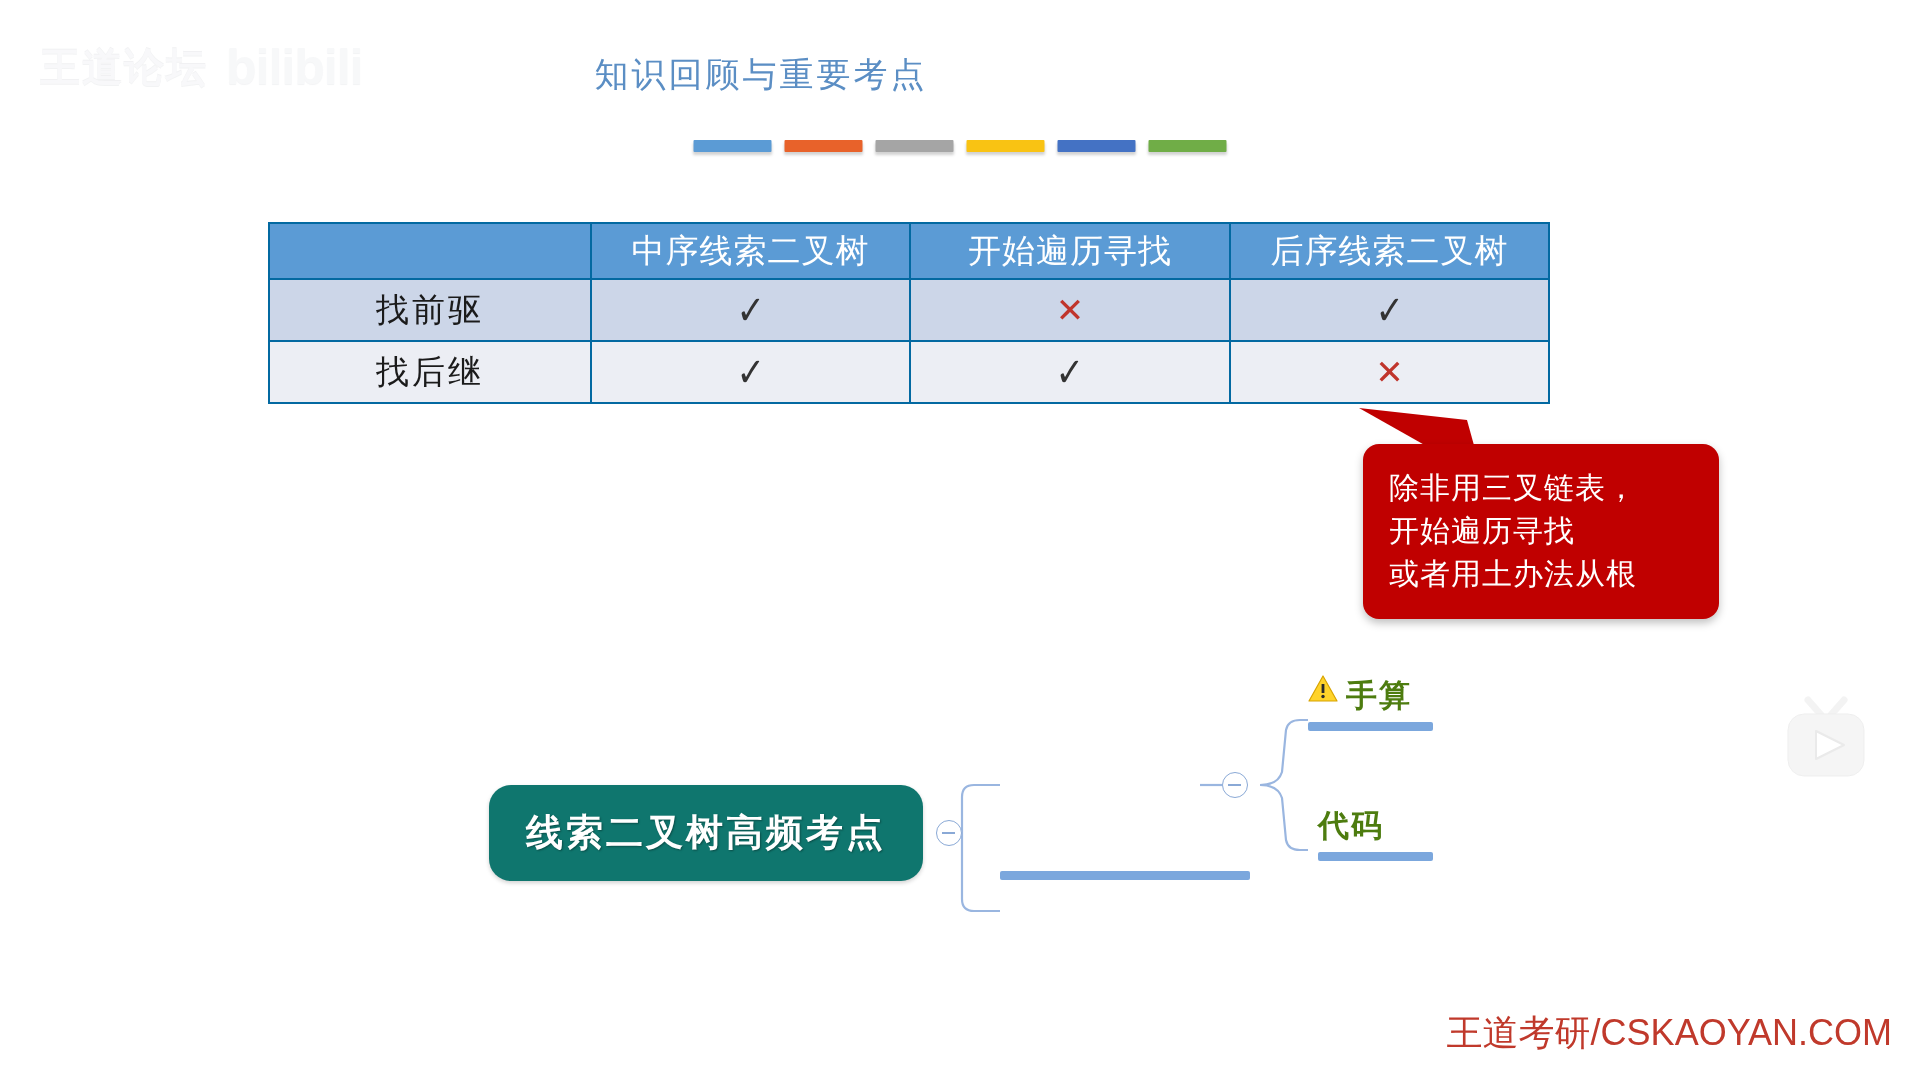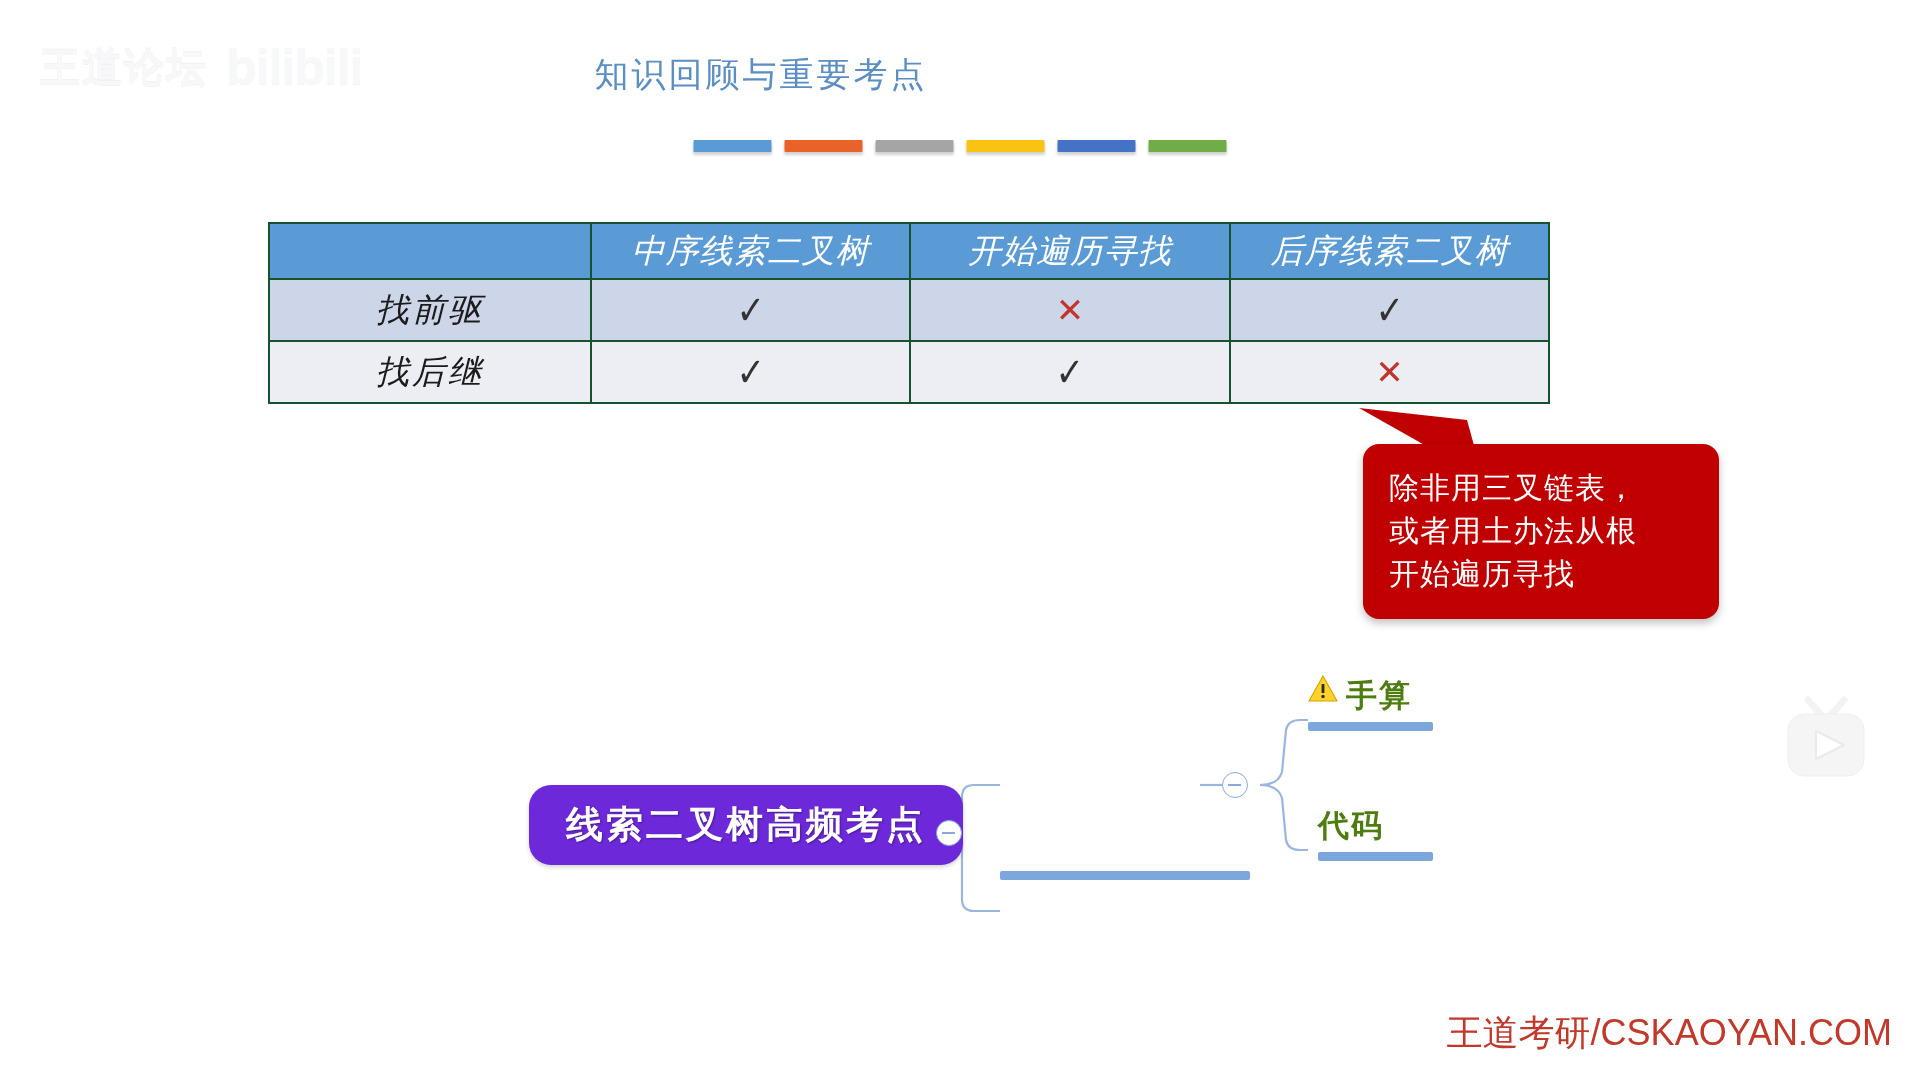--- a/index.html
+++ b/index.html
@@ -56,25 +56,24 @@
   }
 
   
   .tbl {
     position: absolute; left: 268px; top: 222px;
     width: 1280px;
     border-collapse: collapse;
     table-layout: fixed;
   }
   .tbl td, .tbl th {
-    border: 2px solid #14532d;
+    border: 2px solid #0369a1;
     text-align: center;
     vertical-align: middle;
     font-family: "Liberation Serif", "DejaVu Serif", serif;
-    font-style: italic;
   }
   .tbl thead th {
     background: #5b9bd5;
     color: #ffffff;
     font-size: 33px;
     font-weight: 400;
     height: 56px;
     letter-spacing: 1px;
   }
   .tbl thead th.corner { background: #5b9bd5; }
@@ -112,26 +111,25 @@
     letter-spacing: 1px;
     font-family: "Liberation Serif", "DejaVu Serif", serif;
     white-space: nowrap;
   }
   .tail-svg { position: absolute; left: 1355px; top: 400px; }
 
   
   .mindmap { position: absolute; left: 470px; top: 680px; width: 920px; height: 250px; }
   .mm-root {
     position: absolute; left: 19px; top: 105px;
-    width: 434px; height: 80px;
-    background: #6d28d9;
+    width: 434px; height: 96px;
+    background: #0f766e;
     border-radius: 22px;
     display: flex; align-items: center; justify-content: center;
     box-shadow: 0 2px 4px rgba(0,0,0,0.18);
-    margin-left: 40px;
   }
   .mm-root span {
     color: #ffffff; font-size: 37px; font-weight: 700;
     letter-spacing: 3px;
     font-family: "DejaVu Sans", sans-serif;
     text-shadow: 1px 1px 2px rgba(0,0,0,0.35);
   }
   .mm-node { position: absolute; }
   .mm-node .txt {
     font-size: 31px; color: #4d7c0f; font-weight: 600;
@@ -232,22 +230,22 @@
       </tr>
     </tbody>
   </table>
 
   <svg class="tail-svg" width="140" height="90">
     <polygon points="4,8 128,78 112,20" fill="#c00000"></polygon>
   </svg>
 
   <div class="callout">
     <div class="callout-line">除非用三叉链表，</div>
+    <div class="callout-line">开始遍历寻找</div>
     <div class="callout-line">或者用土办法从根</div>
-    <div class="callout-line">开始遍历寻找</div>
   </div>
 
   <div class="mindmap">
 
     <svg width="920" height="250" style="position:absolute;left:0;top:0">
 
       <path d="M 468,153 L 492,153" stroke="#9ab6e0" stroke-width="2.2" fill="none"></path>
 
       <path d="M 492,153 L 492,153" stroke="#9ab6e0" stroke-width="2.2" fill="none"></path>
       <path d="M 492,153 C 492,153 492,153 492,153" stroke="#9ab6e0" stroke-width="2.2" fill="none"></path>

